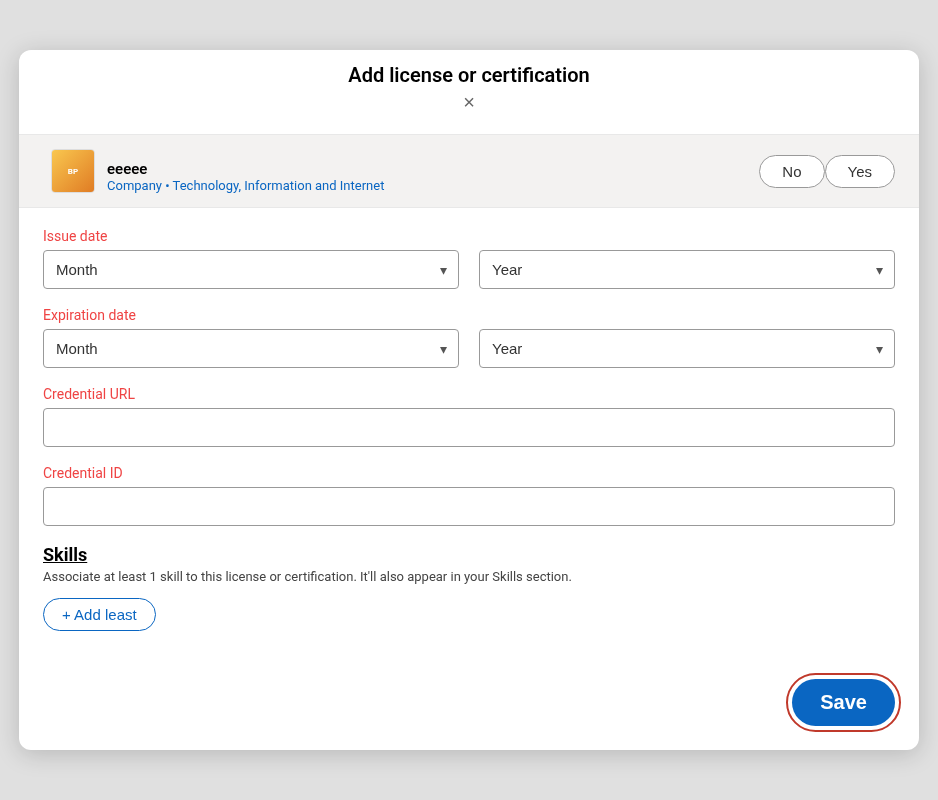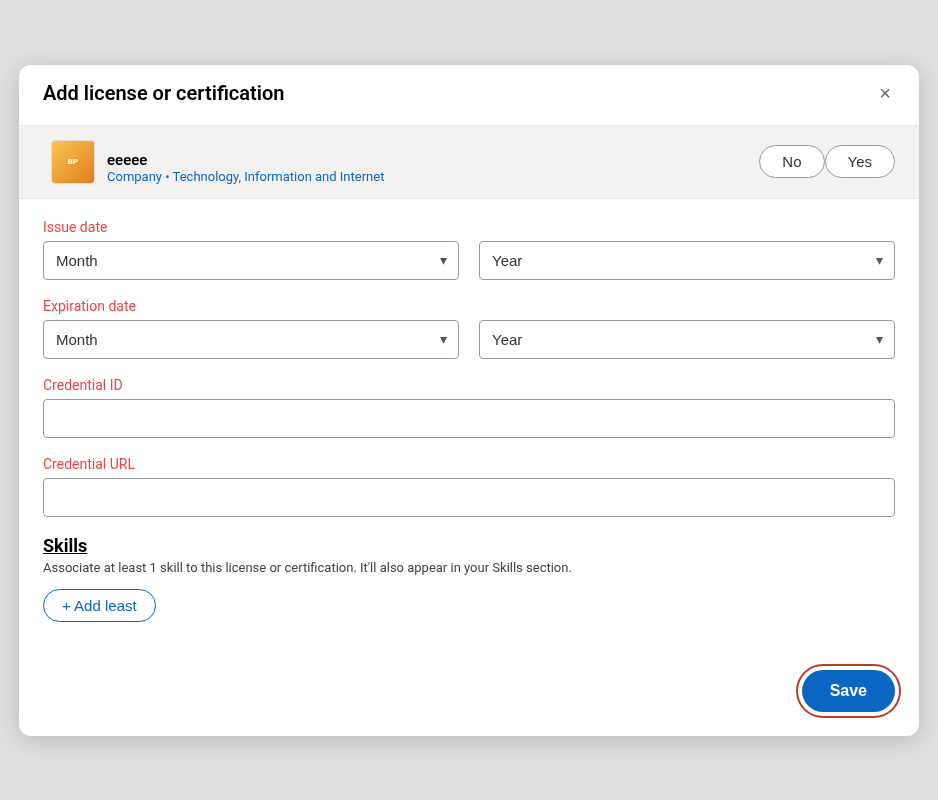--- a/index.html
+++ b/index.html
@@ -19,20 +19,21 @@
       box-shadow: 0 4px 24px rgba(0,0,0,0.18);
       overflow: hidden;
       position: relative;
     }
     .modal-header {
       display: flex;
       align-items: center;
       justify-content: space-between;
       padding: 13px 24px 16px 24px;
       border-bottom: 1px solid #e8e8e8;
+      flex-direction: column;
     }
     .modal-title {
       font-size: 20px;
       font-weight: 600;
       color: #000;
     }
     .close-btn {
       background: none;
       border: none;
       cursor: pointer;
@@ -210,21 +211,21 @@
       border: 2.5px solid #c0392b;
       border-radius: 999px;
       pointer-events: none;
     }
     .save-btn {
       background: #0a66c2;
       color: #fff;
       border: none;
       border-radius: 999px;
       padding: 12px 28px;
-      font-size: 16px;
+      font-size: 20px;
       font-weight: 600;
       cursor: pointer;
       position: relative;
     }
   </style>
 </head>
 <body>
 
 <div class="modal">
 
@@ -297,26 +298,26 @@
             <option>2024</option><option>2023</option><option>2022</option>
             <option>2021</option><option>2020</option><option>2019</option>
             <option>2018</option><option>2017</option><option>2016</option><option>2015</option>
           </select>
           <span class="select-arrow">▾</span>
         </div>
       </div>
     </div>
 
     <div class="form-section">
+      <label class="form-label">Credential URL</label>
+      <input class="text-input" type="text" style="">
+    </div>
+
+    <div class="form-section">
       <label class="form-label">Credential ID</label>
-      <input class="text-input" type="text" style="">
-    </div>
-
-    <div class="form-section">
-      <label class="form-label">Credential URL</label>
       <input class="text-input" type="text" style="">
     </div>
 
     <div class="skills-section">
       <div class="skills-title">Skills</div>
       <div class="skills-desc">Associate at least 1 skill to this license or certification. It'll also appear in your Skills section.</div>
       <button class="add-skill-btn">+ Add least</button>
     </div>
 
   </div>

